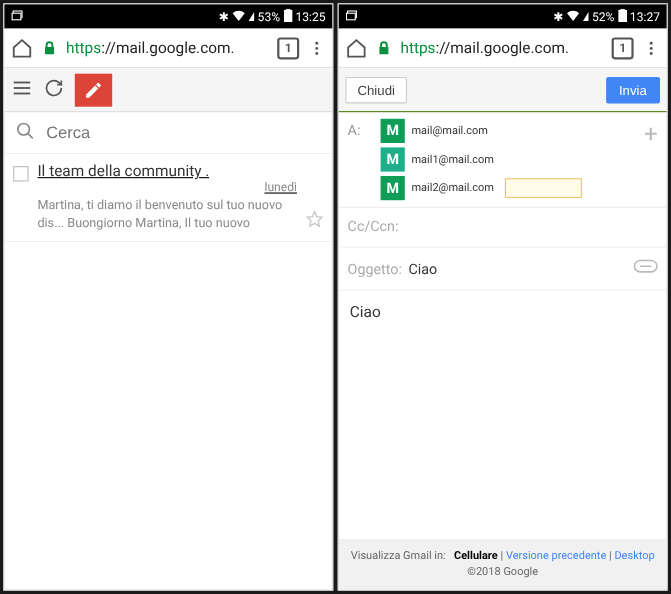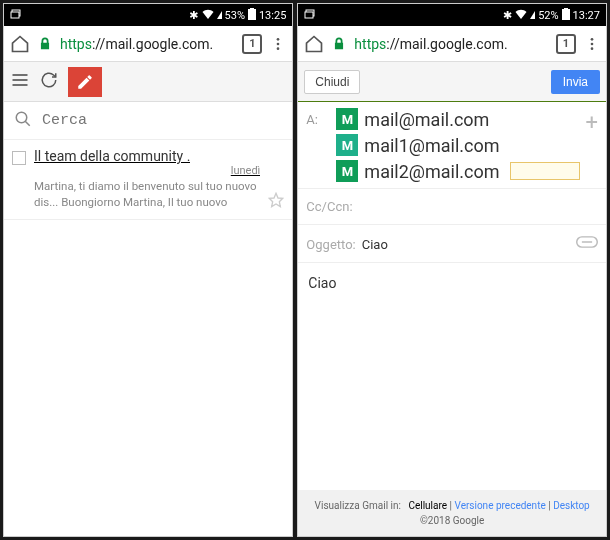--- a/index.html
+++ b/index.html
@@ -22,21 +22,21 @@
   .tabcount { width: 20px; height: 20px; border: 2px solid #555; border-radius: 3px; display: flex; align-items: center; justify-content: center; font-size: 11px; font-weight: bold; color: #555; }
   
   
   .app-bar { height: 40px; background: #f5f5f5; border-bottom: 1px solid #ddd; display: flex; align-items: center; padding: 0 6px; gap: 10px; }
   .app-bar .title { flex: 1; text-align: center; font-size: 17px; color: #555; }
   .compose-btn { width: 34px; height: 30px; background: #db4437; display: flex; align-items: center; justify-content: center; }
   .hamburger, .reload-ic { color: #555; }
   
   
   .search-row { height: 38px; display: flex; align-items: center; padding: 0 10px; gap: 10px; border-bottom: 1px solid #eee; }
-  .search-row input { border: none; outline: none; font-size: 15px; flex: 1; color: #777; font-family: Liberation Mono, monospace; }
+  .search-row input { border: none; outline: none; font-size: 15px; flex: 1; color: #777; }
   
   
   .email-item { display: flex; padding: 8px 8px; border-bottom: 1px solid #eee; gap: 8px; }
   .chkbox { width: 14px; height: 14px; border: 1px solid #bbb; margin-top: 3px; flex-shrink: 0; }
   .email-content { flex: 1; overflow: hidden; }
   .email-row1 { display: flex; justify-content: space-between; align-items: flex-start; text-decoration: underline; }
   .sender { font-size: 14px; color: #333; white-space: nowrap; overflow: hidden; text-overflow: ellipsis; }
   .date { font-size: 11px; color: #888; margin-left: 6px; white-space: nowrap; margin-top: 16px; }
   .snippet { font-size: 11.5px; color: #888; line-height: 1.35; margin-top: 2px; overflow: hidden; max-height: 32px; }
   .email-right { display: flex; flex-direction: column; align-items: flex-end; justify-content: space-between; }
@@ -46,34 +46,34 @@
   .compose-bar { height: 40px; background: #f5f5f5; border-bottom: 1px solid #4d7c0f; display: flex; align-items: center; padding: 0 6px; justify-content: space-between; }
   .chiudi-btn { background: #fff; border: 1px solid #ccc; border-radius: 2px; padding: 4px 10px; font-size: 12px; color: #444; }
   .invia-btn { background: #4285f4; color: #fff; border: none; border-radius: 2px; padding: 5px 12px; font-size: 12px; font-weight: 500; }
   
   
   .field-row { display: flex; align-items: flex-start; padding: 6px 8px; border-bottom: 1px solid #eee; gap: 6px; font-size: 13px; color: #999; }
   .field-label { width: 24px; padding-top: 4px; color: #999; font-size: 13px; flex-shrink: 0; }
   .recipients { flex: 1; display: flex; flex-direction: column; gap: 4px; }
   .recip-line { display: flex; align-items: center; gap: 6px; }
   .avatar-sq { width: 22px; height: 22px; display: flex; align-items: center; justify-content: center; color: #fff; font-weight: bold; font-size: 13px; flex-shrink: 0; }
-  .recip-email { color: #333; font-size: 18px; text-align: right; }
+  .recip-email { color: #333; font-size: 10px; text-align: right; }
   .plus-ic { color: #bbb; font-size: 22px; padding-top: 2px; }
   .inline-input { border: 1px solid #e8c56a; background: #fffceb; height: 18px; width: 70px; outline: none; padding: 0 2px; font-size: 12px; margin-left: 4px; }
   
   .cc-row { padding: 10px 8px; font-size: 13px; color: #aaa; border-bottom: 1px solid #eee; }
   .subj-row { display:flex; align-items:flex-end; padding: 10px 8px; font-size: 13px; color: #aaa; border-bottom: 1px solid #eee; gap:6px; }
   .subj-row .subj-label { color:#aaa; }
   .subj-row .subj-val { color:#333; flex:1; }
   .attach-ic { color:#bbb; }
   .body-area { padding: 12px 10px; font-size: 14px; color: #333; flex: 1; }
   
   .footer { background: #f1f1f1; text-align: center; font-size: 10px; color: #666; padding: 8px 4px; line-height: 1.5; }
   .footer a { color: #4285f4; text-decoration: none; }
-  .footer .strong { color: #000; font-weight: normal; }
+  .footer .strong { color: #000; font-weight: bold; }
 </style>
 </head>
 <body>
 
 <div class="container">
 
   <div class="phone">
     <div class="status-bar">
       <span>
         <svg width="12" height="12" viewBox="0 0 24 24" fill="none" stroke="#fff" stroke-width="2">

